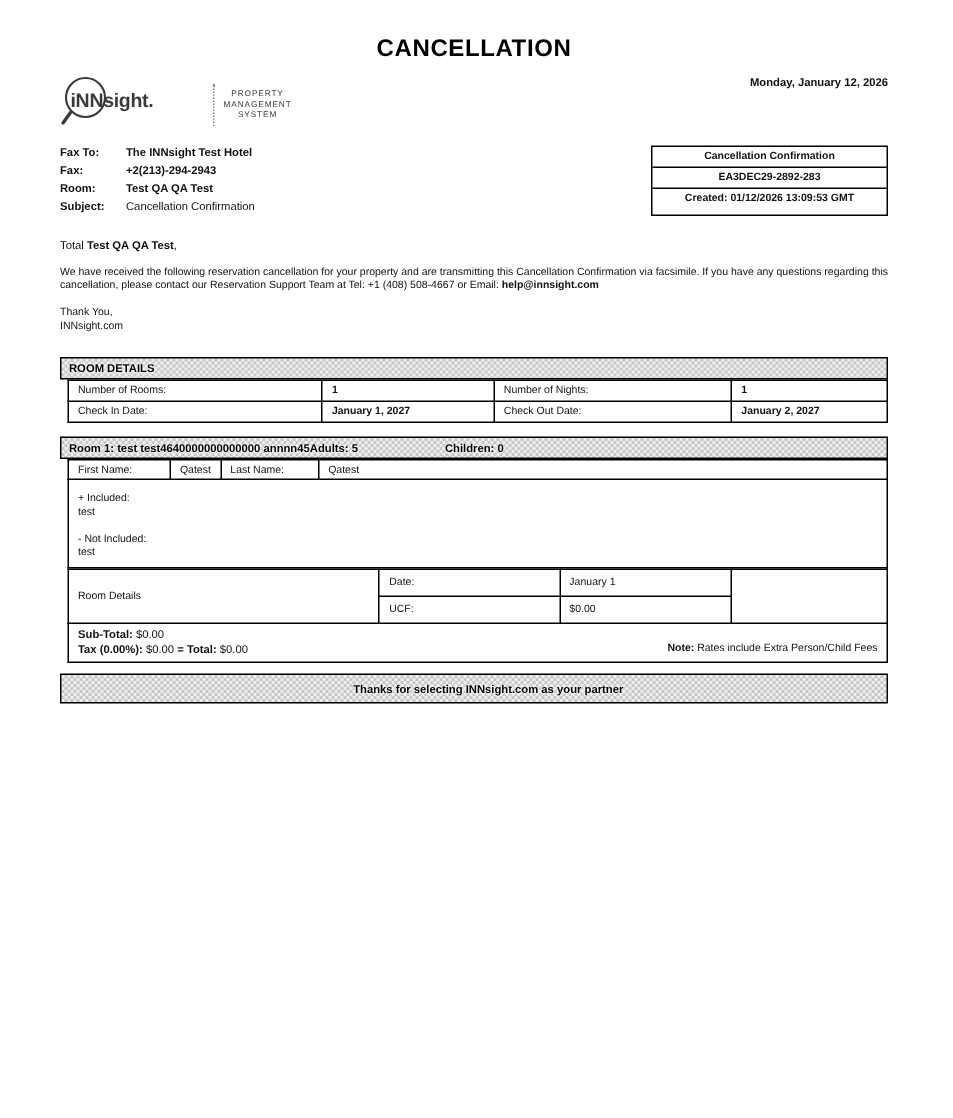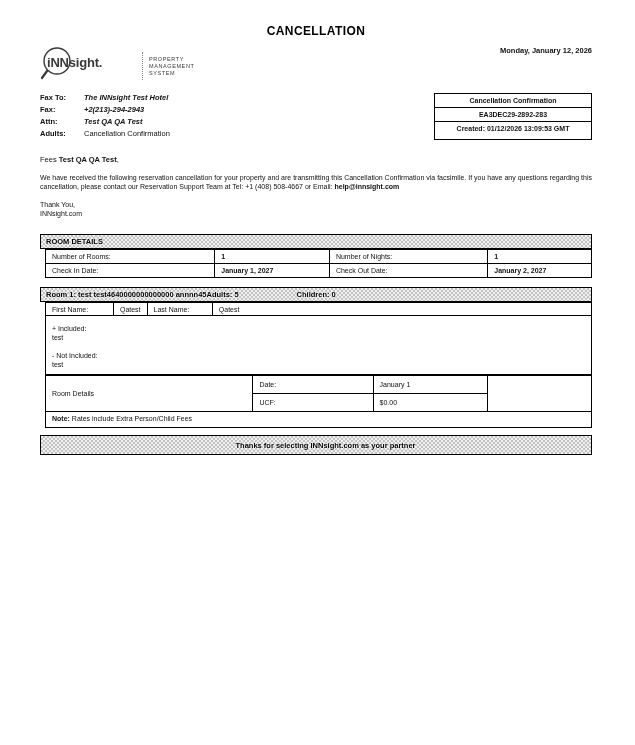--- a/index.html
+++ b/index.html
@@ -9,50 +9,50 @@
     font-family:"Liberation Sans", sans-serif;
     color:#111;
     position:relative;
     overflow:hidden;
   }
   .page { position:absolute; left:40px; top:0; width:552px; }
 
   .title {
     margin-top:24px;
     text-align:center;
-    font-size:12px;
+    font-size:16px;
     font-weight:bold;
     letter-spacing:0.4px;
     color:#000;
   }
 
   
   .header-row { display:flex; justify-content:space-between; align-items:flex-start; margin-top:8px; }
-  .logo-block { display:flex; align-items:center; }
+  .logo-block { display:flex; align-items:center;text-align:center; }
   .logo-mark { position:relative; width:96px; height:36px; }
   .logo-mark svg { position:absolute; left:0; top:0; }
   .logo-text {
     position:absolute; left:7px; top:9px;
     font-size:13px; font-weight:bold; color:#3a3a3a; letter-spacing:-0.2px;
   }
   .logo-tagline {
     border-left:1px dotted #888;
     margin-left:6px; padding-left:6px;
     display:flex; flex-direction:column; justify-content:center;
     font-size:5.5px; line-height:7px; letter-spacing:0.6px; color:#3a3a3a;
     height:28px; margin-top:4px;
   }
   .header-date { font-size:7.5px; font-weight:bold; margin-top:0; }
 
   
   .fax-section { display:flex; justify-content:space-between; margin-top:10px; }
   .fax-rows { font-size:7.5px; line-height:12px; }
   .fax-row { display:flex; }
   .fax-label { font-weight:bold; width:44px; }
-  .v-bold { font-weight:bold;font-style:italic; }
+  .v-bold { font-weight:bold; }
   .v-normal { font-weight:normal; }
 
   .conf-box { width:156px; border:1px solid #000; text-align:center; margin-top:1px; }
   .conf-row { font-size:7px; font-weight:bold; padding:3px 2px; }
   .conf-row + .conf-row { border-top:1px solid #000; }
 
   
   .greeting { margin-top:15px; font-size:7.5px; }
   .paragraph { margin-top:9px; font-size:7px; line-height:9px; }
   .thanks { margin-top:9px; font-size:7px; line-height:9px; }
@@ -149,37 +149,37 @@
     <div class="fax-rows">
       <div class="fax-row">
         <span class="fax-label">Fax To:</span>
         <span class="v-bold">The INNsight Test Hotel</span>
       </div>
       <div class="fax-row">
         <span class="fax-label">Fax:</span>
         <span class="v-bold">+2(213)-294-2943</span>
       </div>
       <div class="fax-row">
-        <span class="fax-label">Attn:</span>
+        <span class="fax-label">Room:</span>
         <span class="v-bold">Test QA QA Test</span>
       </div>
       <div class="fax-row">
-        <span class="fax-label">Adults:</span>
+        <span class="fax-label">Subject:</span>
         <span class="v-normal">Cancellation Confirmation</span>
       </div>
     </div>
 
     <div class="conf-box">
       <div class="conf-row">Cancellation Confirmation</div>
       <div class="conf-row">EA3DEC29-2892-283</div>
       <div class="conf-row">Created: 01/12/2026 13:09:53 GMT</div>
     </div>
   </div>
 
-  <div class="greeting"><span>Fees </span><b>Test QA QA Test</b><span>,</span></div>
+  <div class="greeting"><span>Total </span><b>Test QA QA Test</b><span>,</span></div>
 
   <div class="paragraph"><span>We have received the following reservation cancellation for your property and are transmitting this Cancellation Confirmation via facsimile. If you have any questions regarding this cancellation, please contact our Reservation Support Team at Tel: +1 (408) 508-4667 or Email: </span><b>help@innsight.com</b></div>
 
   <div class="thanks">
     <div>Thank You,</div>
     <div>INNsight.com</div>
   </div>
 
   <div class="band checker room-band">
     <span>ROOM DETAILS</span>
@@ -256,20 +256,24 @@
       <td rowspan="2"></td>
     </tr>
     <tr>
       <td>UCF:</td>
       <td>$0.00</td>
     </tr>
   </tbody>
     </table>
 
   <div class="totals-box">
+    <div class="totals-left">
+      <div><b>Sub-Total:</b><span> $0.00</span></div>
+      <div><b>Tax (0.00%):</b><span> $0.00 </span><b>= Total:</b><span> $0.00</span></div>
+    </div>
     <div class="note-line"><b>Note:</b><span> Rates include Extra Person/Child Fees</span></div>
   </div>
 
   <div class="band checker footer-band">
     <span>Thanks for selecting INNsight.com as your partner</span>
   </div>
 
 </div>
 
 </body></html>

